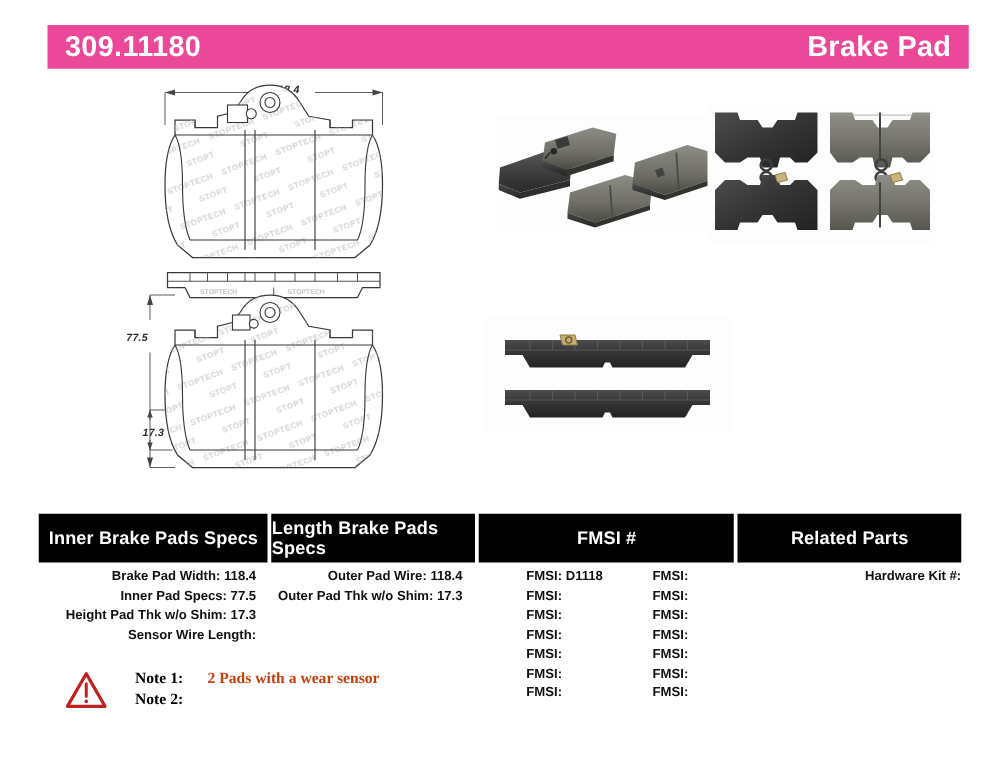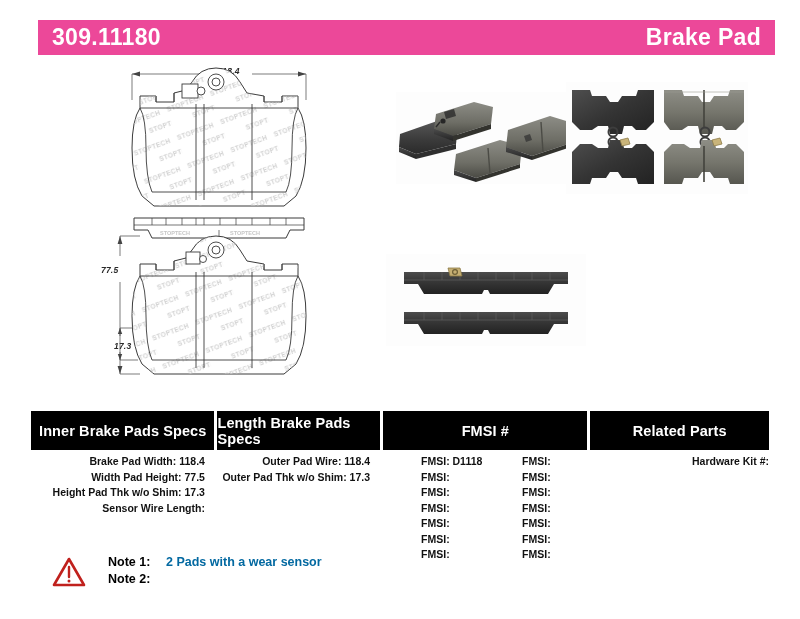--- a/index.html
+++ b/index.html
@@ -148,44 +148,45 @@
     line-height: 15.5px;
     text-align: right;
     padding-left: 7px;
     white-space: nowrap;
   }
 
   
   .notes {
     position: absolute;
     left: 52px;
-    top: 554px;
+    top: 534px;
     display: flex;
     align-items: flex-end;
+    font-family: Liberation Serif, serif;
   }
   .warn-icon { width: 34px; height: 32px; flex: none; margin-top: 2px; }
   .notes-text { margin-left: 22px; }
   .note-row {
     display: flex;
     align-items: baseline;
     line-height: 17px;
     white-space: nowrap;
   }
   .note-label {
     font-size: 12.5px;
     font-weight: bold;
     color: #000000;
     min-width: 50px;
   }
   .note-value {
     font-size: 12.5px;
     font-weight: bold;
     margin-left: 8px;
   }
-  .note-value.accent { color: #0369a1; }
+  .note-value.accent { color: #c2410c; }
 </style>
 </head>
 <body>
 
 <div class="header-bar">
   <div class="header-partno">309.11180</div>
   <div class="header-title">Brake Pad</div>
 </div>
 
 <div class="drawing-area">
@@ -493,21 +494,21 @@
   </div>
 
   <div class="spec-body-row">
 
     <div class="spec-body col-inner">
       <div class="kv-line">
         <span>Brake Pad Width:</span>
         <span class="val">118.4</span>
       </div>
       <div class="kv-line">
-        <span>Width Pad Height:</span>
+        <span>Inner Pad Specs:</span>
         <span class="val">77.5</span>
       </div>
       <div class="kv-line">
         <span>Height Pad Thk w/o Shim:</span>
         <span class="val">17.3</span>
       </div>
       <div class="kv-line">
         <span>Sensor Wire Length:</span>
         <span class="val"></span>
       </div>

